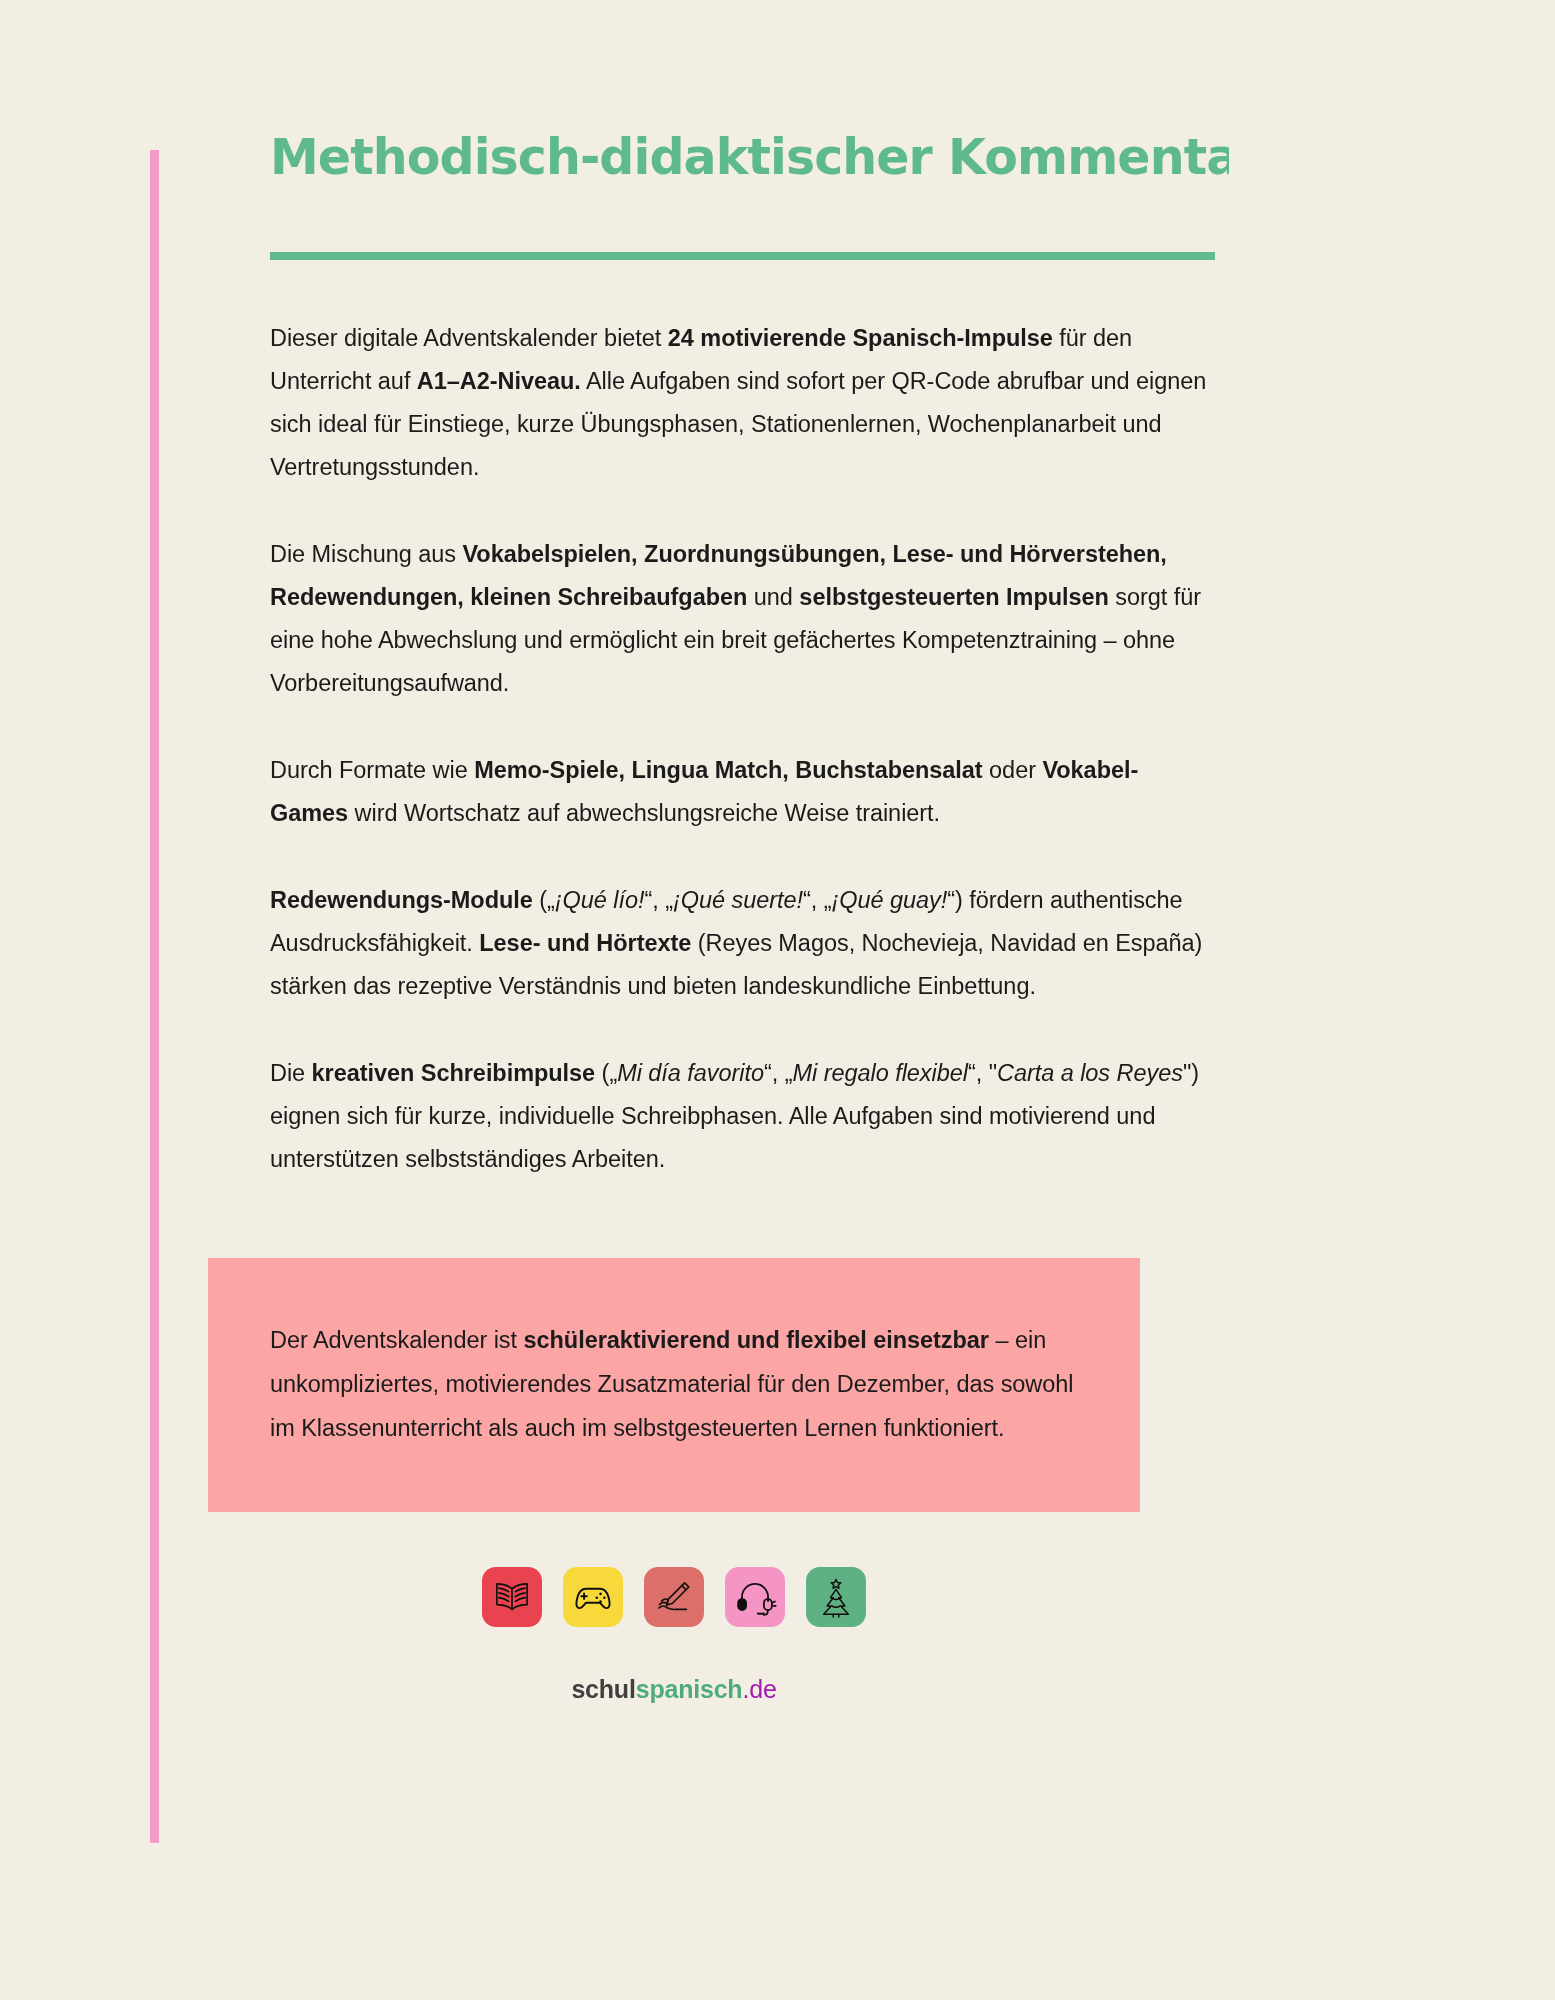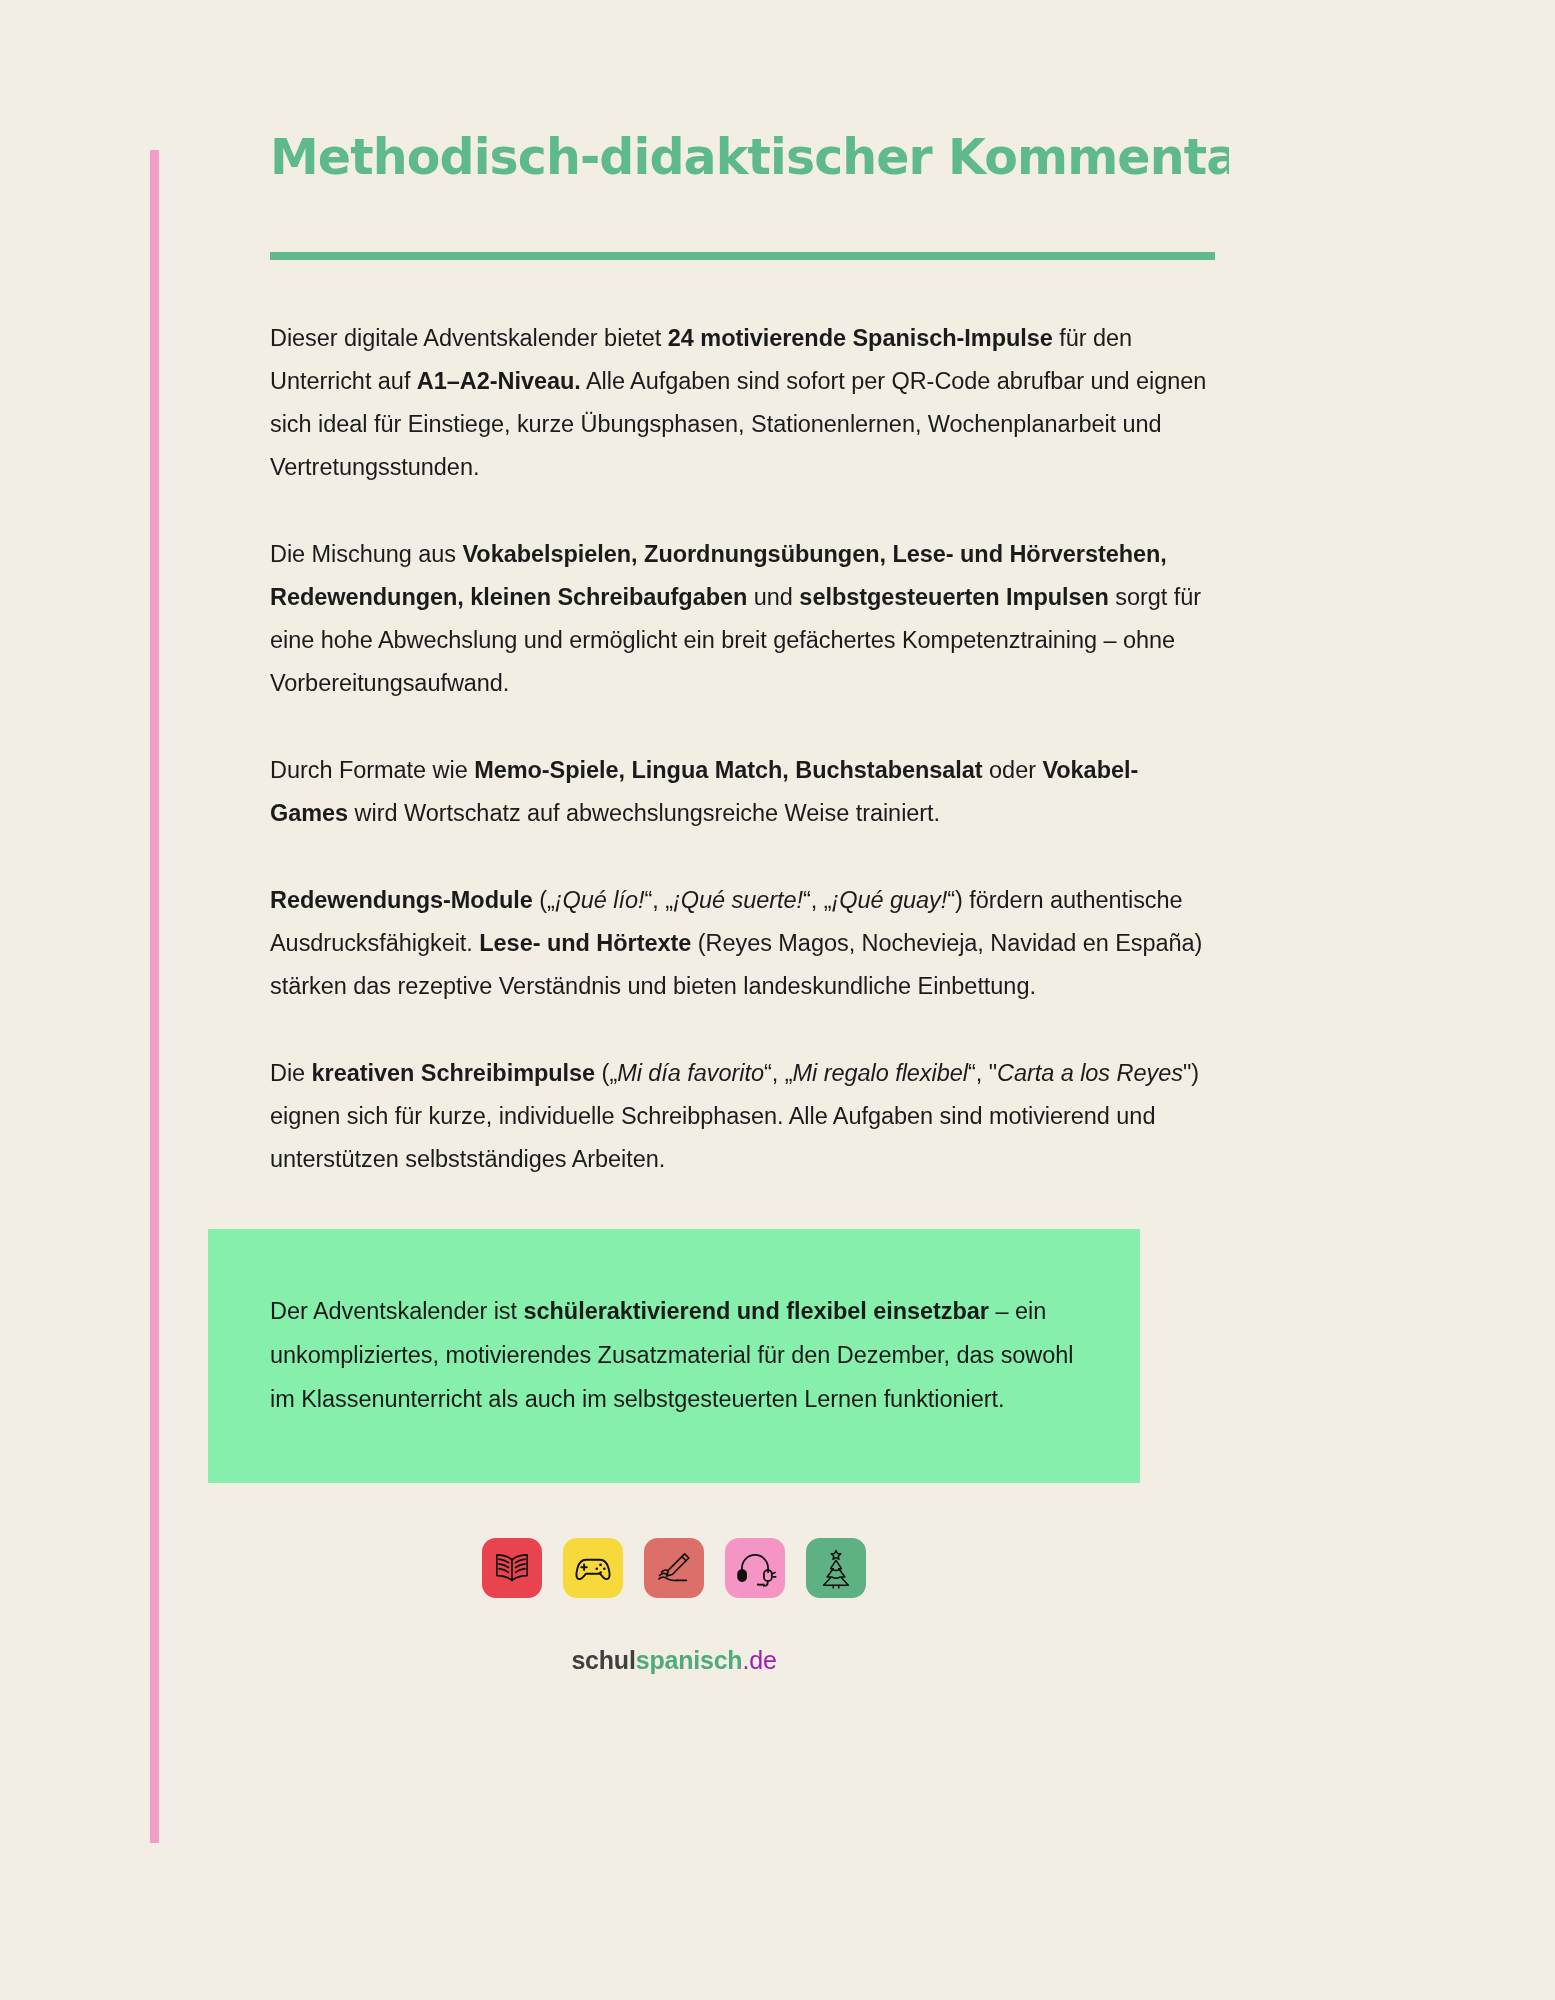--- a/index.html
+++ b/index.html
@@ -79,24 +79,24 @@
   .body-copy b {
     font-weight: 700;
   }
 
   .body-copy i {
   }
 
   
   .callout {
     position: relative;
-    margin-top: 48px;
+    margin-top: 77px;
     margin-left: -62px;
     width: 932px;
-    background: #86efac;
+    background: #fca5a5;
     box-sizing: border-box;
     padding: 60px 58px 62px 62px;
   }
 
   .callout p {
     margin: 0;
     color: #1b1b1b;
     font-size: 23.5px;
     line-height: 44px;
     letter-spacing: -0.05px;

